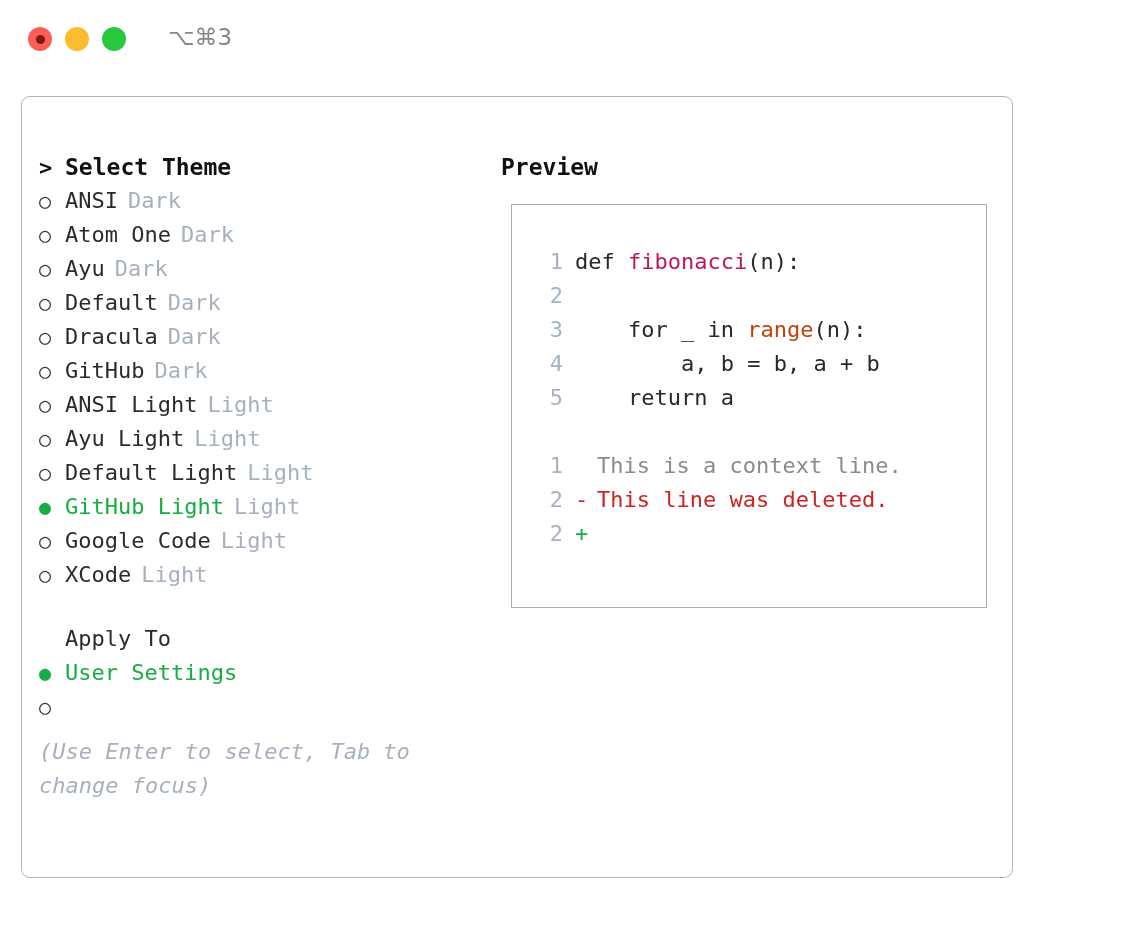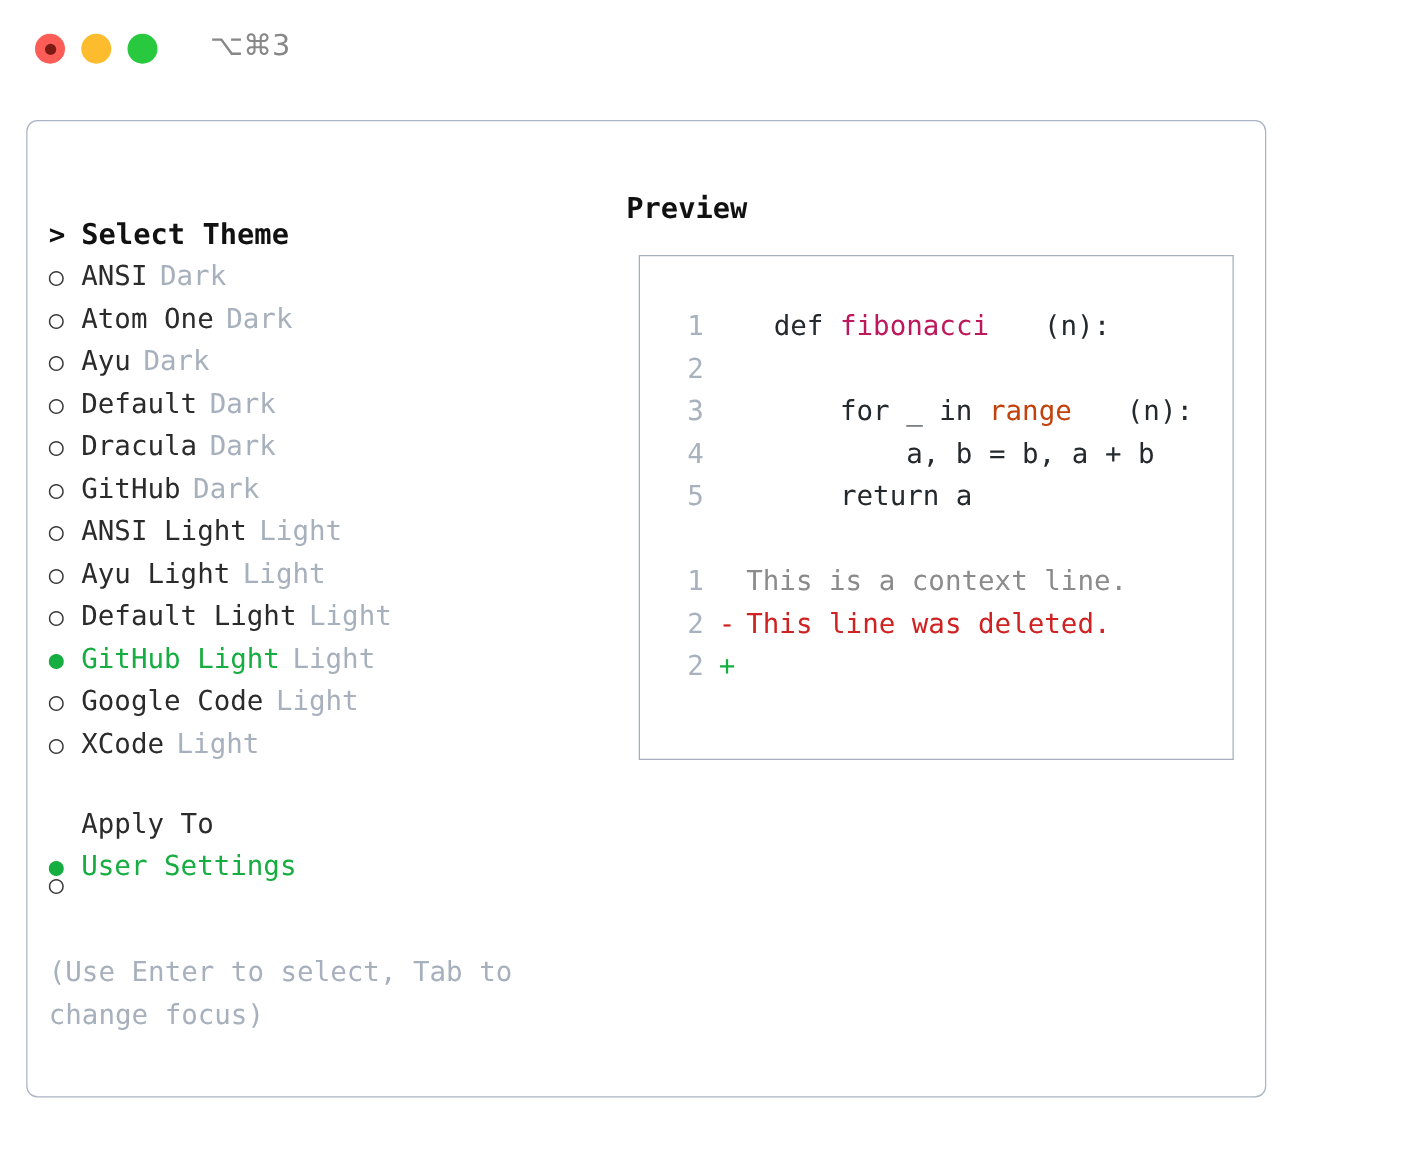--- a/index.html
+++ b/index.html
@@ -121,44 +121,45 @@
     color: #3a3a3a;
   }
   .marker.caret {
     font-weight: bold;
     font-size: 22px;
     color: #111111;
   }
   .marker.sel { color: #16ad41; }
   .marker.blank { color: transparent; }
 
-  .label { color: #2b2b2b; margin-top: 21px; }
+  .label { color: #2b2b2b; }
   .label.headline {
     font-weight: bold;
     color: #111111;
     font-size: 23px;
   }
   .label.sel { color: #16ad41; }
   .tag {
     color: #a7b0bd;
     margin-left: 10px;
     text-align: center;
   }
 
   .group-gap { height: 30px; }
 
   .hint {
     position: absolute;
     left: 17px;
-    top: 665px;
+    top: 638px;
     width: 412px;
     font-size: 22px;
     line-height: 34px;
     color: #a7b0bd;
     white-space: normal;
+    font-style: italic;
   }
 
   
   .right-col {
     position: absolute;
     left: 479px;
     top: 53px;
     width: 490px;
   }
   .preview-title {
@@ -196,21 +197,21 @@
     width: 30px;
     flex: 0 0 30px;
     text-align: right;
     color: #a8b2be;
     margin-right: 12px;
   }
   .ctext { white-space: pre; }
   .blank-line { height: 34px; }
 
   
-  .t-plain { color: #24292e; margin-left: 44px; }
+  .t-plain { color: #24292e; }
   .t-func  { color: #be185d; }
   .t-call  { color: #c2410c; }
   .t-num   { color: #0b8c84; }
 
   .d-ctx { color: #8b8b8b; }
   .d-del { color: #cf2222; }
   .d-add { color: #16ad41; }
   .sign {
     width: 22px;
     flex: 0 0 22px;

